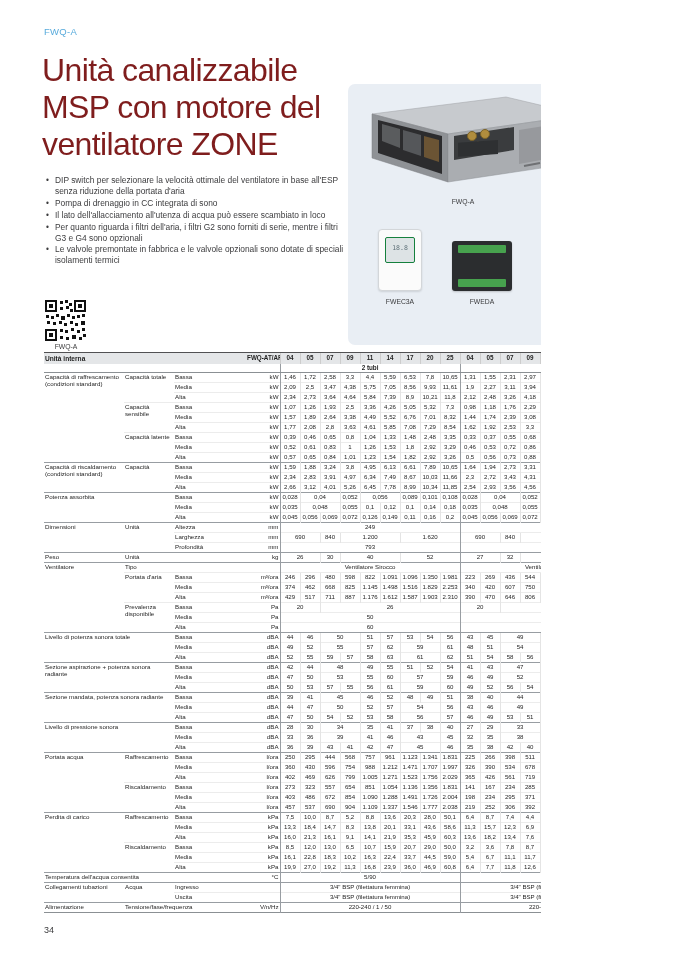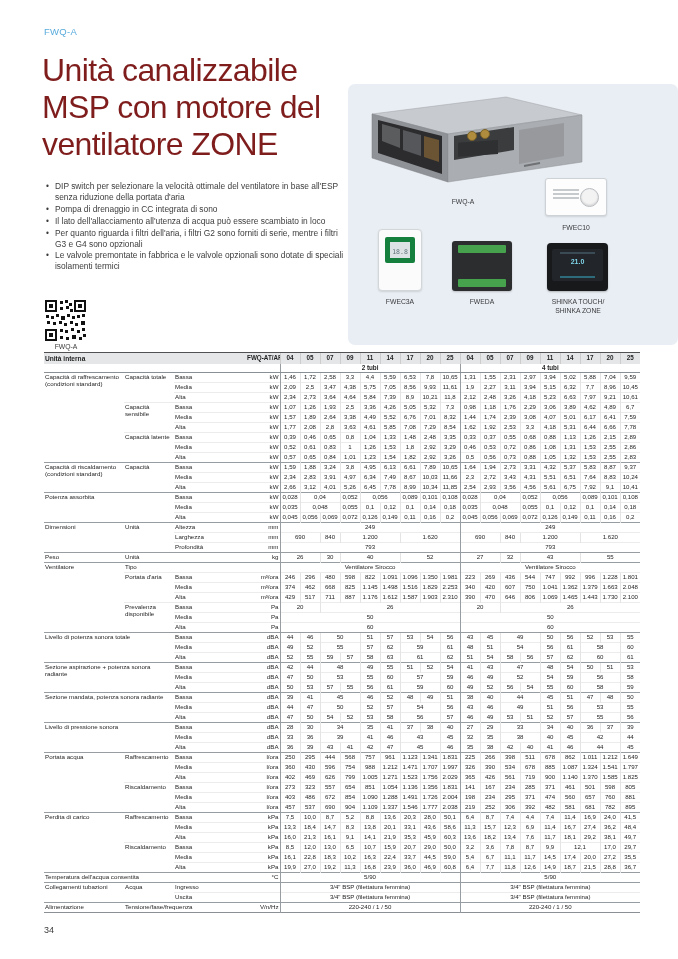--- a/index.html
+++ b/index.html
@@ -1,21 +1,21 @@
 <!DOCTYPE html>
 <html><head>
 <meta charset="utf-8">
 <style>
   * { box-sizing: border-box; margin: 0; padding: 0; }
   html,body { width:678px; height:959px; background:#fff; font-family:"Liberation Sans", sans-serif; }
-  .page { position:relative; width:678px; height:959px; overflow:hidden; background:#ffffff; }
+  .page { position:relative; width:541px; height:959px; overflow:hidden; background:#ffffff; }
 
   .model-link { position:absolute; left:44px; top:26px; font-size:9.5px; color:#58abdc; letter-spacing:.3px; }
   .title { position:absolute; left:42px; top:52px; width:310px; font-size:32px; line-height:37px; font-weight:400; color:#7f1d1d; letter-spacing:-0.6px; }
-  .bullets { position:absolute; left:46px; top:181px; width:304px; font-size:8.4px; line-height:10.9px; color:#3c3c3e; list-style:none; }
+  .bullets { position:absolute; left:46px; top:175px; width:304px; font-size:8.4px; line-height:10.9px; color:#3c3c3e; list-style:none; }
   .bullets li { position:relative; padding-left:9px; margin-bottom:1px; }
   .bullets li::before { content:"•"; position:absolute; left:0; top:0; color:#3c3c3e; }
 
   .qr { position:absolute; left:44px; top:299px; width:43px; height:43px; }
   .qr-caption { position:absolute; left:38px; top:343px; width:56px; text-align:center; font-size:6.8px; color:#3a3a3c; }
 
   .panel { position:absolute; left:348px; top:84px; width:330px; height:261px; background:#e9eef4; border-radius:7px; }
   .fig-caption { position:absolute; text-align:center; font-size:6.8px; line-height:8.5px; color:#3a3a3c; }
 
   .unit-img { position:absolute; left:6px; top:6px; }
@@ -30,21 +30,21 @@
   .cap-shinka { left:188px; top:214px; width:84px; }
 
   .knob { position:absolute; right:7px; top:9px; width:19px; height:19px; border-radius:50%; background:#f3f3f3; border:1px solid #b8bcc0; box-shadow:inset 0 -1px 2px rgba(0,0,0,.15); }
   .dial-marks { position:absolute; left:7px; top:8px; width:26px; height:22px; }
   .dial-marks span { display:block; height:2px; margin:2px 0; background:#c6cacd; }
   .term { position:absolute; left:6px; width:48px; height:8px; background:#47a24e; border-radius:1px; }
   .screen { position:absolute; left:5px; top:6px; width:51px; height:32px; background:#22262a; border-radius:2px; }
   .screen .temp { display:block; text-align:center; margin-top:9px; font-size:7px; color:#7fd4e8; font-weight:bold; }
   .screen .bar { position:absolute; left:8px; top:3px; right:8px; height:2px; background:#3b4b55; }
   .screen .bar2 { position:absolute; left:8px; bottom:3px; right:8px; height:2px; background:#2e6b7a; }
-  .lcd { position:absolute; left:6px; top:7px; width:30px; height:26px; background:#dde3e5; border:5px solid #15803d; border-radius:2px; }
+  .lcd { position:absolute; left:6px; top:7px; width:30px; height:26px; background:#dde3e5; border:1px solid #15803d; border-radius:2px; }
   .lcd span { display:block; text-align:center; margin-top:6px; font-size:6.5px; color:#5d7078; font-family:"DejaVu Sans Mono", monospace; }
 
   table.spec { position:absolute; left:44px; top:352px; width:596px; border-collapse:collapse; table-layout:fixed; font-size:6.2px; color:#1f1f1f; border-bottom:1px solid #8b9094; }
   table.spec td { padding:1px 1px 0 1px; height:10px; line-height:1.08; vertical-align:top; overflow:hidden; }
   td.lab  { text-align:left; border-top:1px solid #ececec; padding-left:2px; }
   td.unit { text-align:right; padding-right:2px; border-top:1px solid #ececec; white-space:nowrap; }
   td.val  { text-align:center; white-space:nowrap; font-size:6.1px; border-left:1px solid #e4e4e4; border-top:1px solid #ececec; padding-top:1px; }
   td.gstart { border-left:1px solid #989da2; }
   tr.sep td { border-top:1px solid #989da2; }
   tr.h1 td { background:#e4e6e8; border-top:1px solid #515153; font-weight:bold; height:11px; padding-top:2px; }

